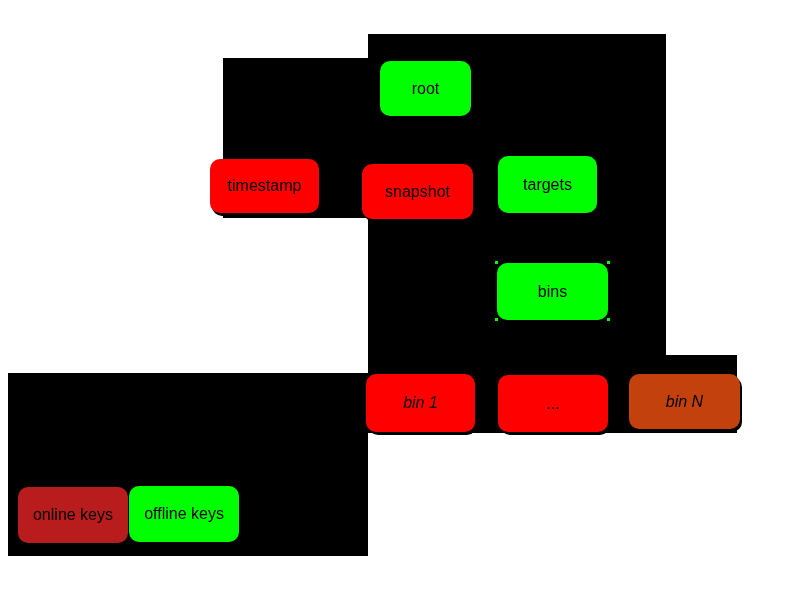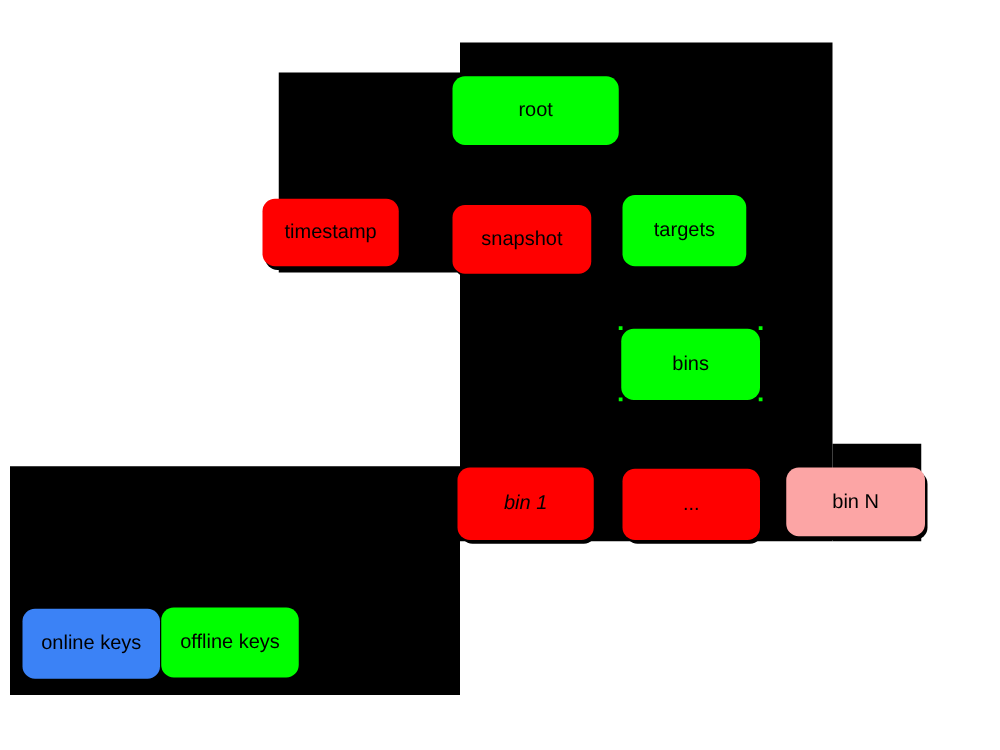--- a/index.html
+++ b/index.html
@@ -25,21 +25,21 @@
     border-radius: 10px;
     display: flex;
     align-items: center;
     justify-content: center;
     font-size: 16px;
     color: #000000;
     box-shadow: 2px 3px 0 #000000;
     white-space: nowrap;
   }
 
-  #node-root       { left: 362px; top: 61px;  width: 133px; height: 55px; }
+  #node-root       { left: 380px; top: 61px;  width: 91px; height: 55px; }
   #node-timestamp  { left: 210px; top: 159px; width: 109px; height: 54px; }
   #node-snapshot   { left: 362px; top: 164px; width: 111px; height: 55px; text-align: center; }
   #node-targets    { left: 498px; top: 156px; width: 99px; height: 57px; }
   #node-bins       { left: 497px; top: 263px; width: 111px; height: 57px; }
   #node-bin-1      { left: 366px; top: 374px; width: 109px; height: 58px; font-style: italic; }
   #node-bin-dots   { left: 498px; top: 375px; width: 110px; height: 57px; }
   #node-bin-n      { left: 629px; top: 374px; width: 111px; height: 55px; }
   #legend-online   { left: 18px;  top: 487px; width: 110px; height: 56px; }
   #legend-offline  { left: 129px; top: 486px; width: 110px; height: 56px; }
 
@@ -76,19 +76,19 @@
 
   <div class="handle tl" style="background: rgb(0, 255, 0);"></div>
   <div class="handle tr" style="background: rgb(0, 255, 0);"></div>
   <div class="handle bl" style="background: rgb(0, 255, 0);"></div>
   <div class="handle br" style="background: rgb(0, 255, 0);"></div>
 
   <div class="box" id="node-bin-1" style="background: rgb(255, 0, 0);">bin 1</div>
 
   <div class="box" id="node-bin-dots" style="background: rgb(255, 0, 0);">...</div>
 
-  <div class="box" id="node-bin-n" style="background: #fca5a5;">bin N</div>
+  <div class="box" id="node-bin-n" style="background: #c2410c; font-style: italic;">bin N</div>
 
-  <div class="box" id="legend-online" style="background: #3b82f6;">online keys</div>
+  <div class="box" id="legend-online" style="background: #b91c1c;">online keys</div>
 
   <div class="box" id="legend-offline" style="background: rgb(0, 255, 0);">offline keys</div>
 
 </div>
 
 </body></html>

